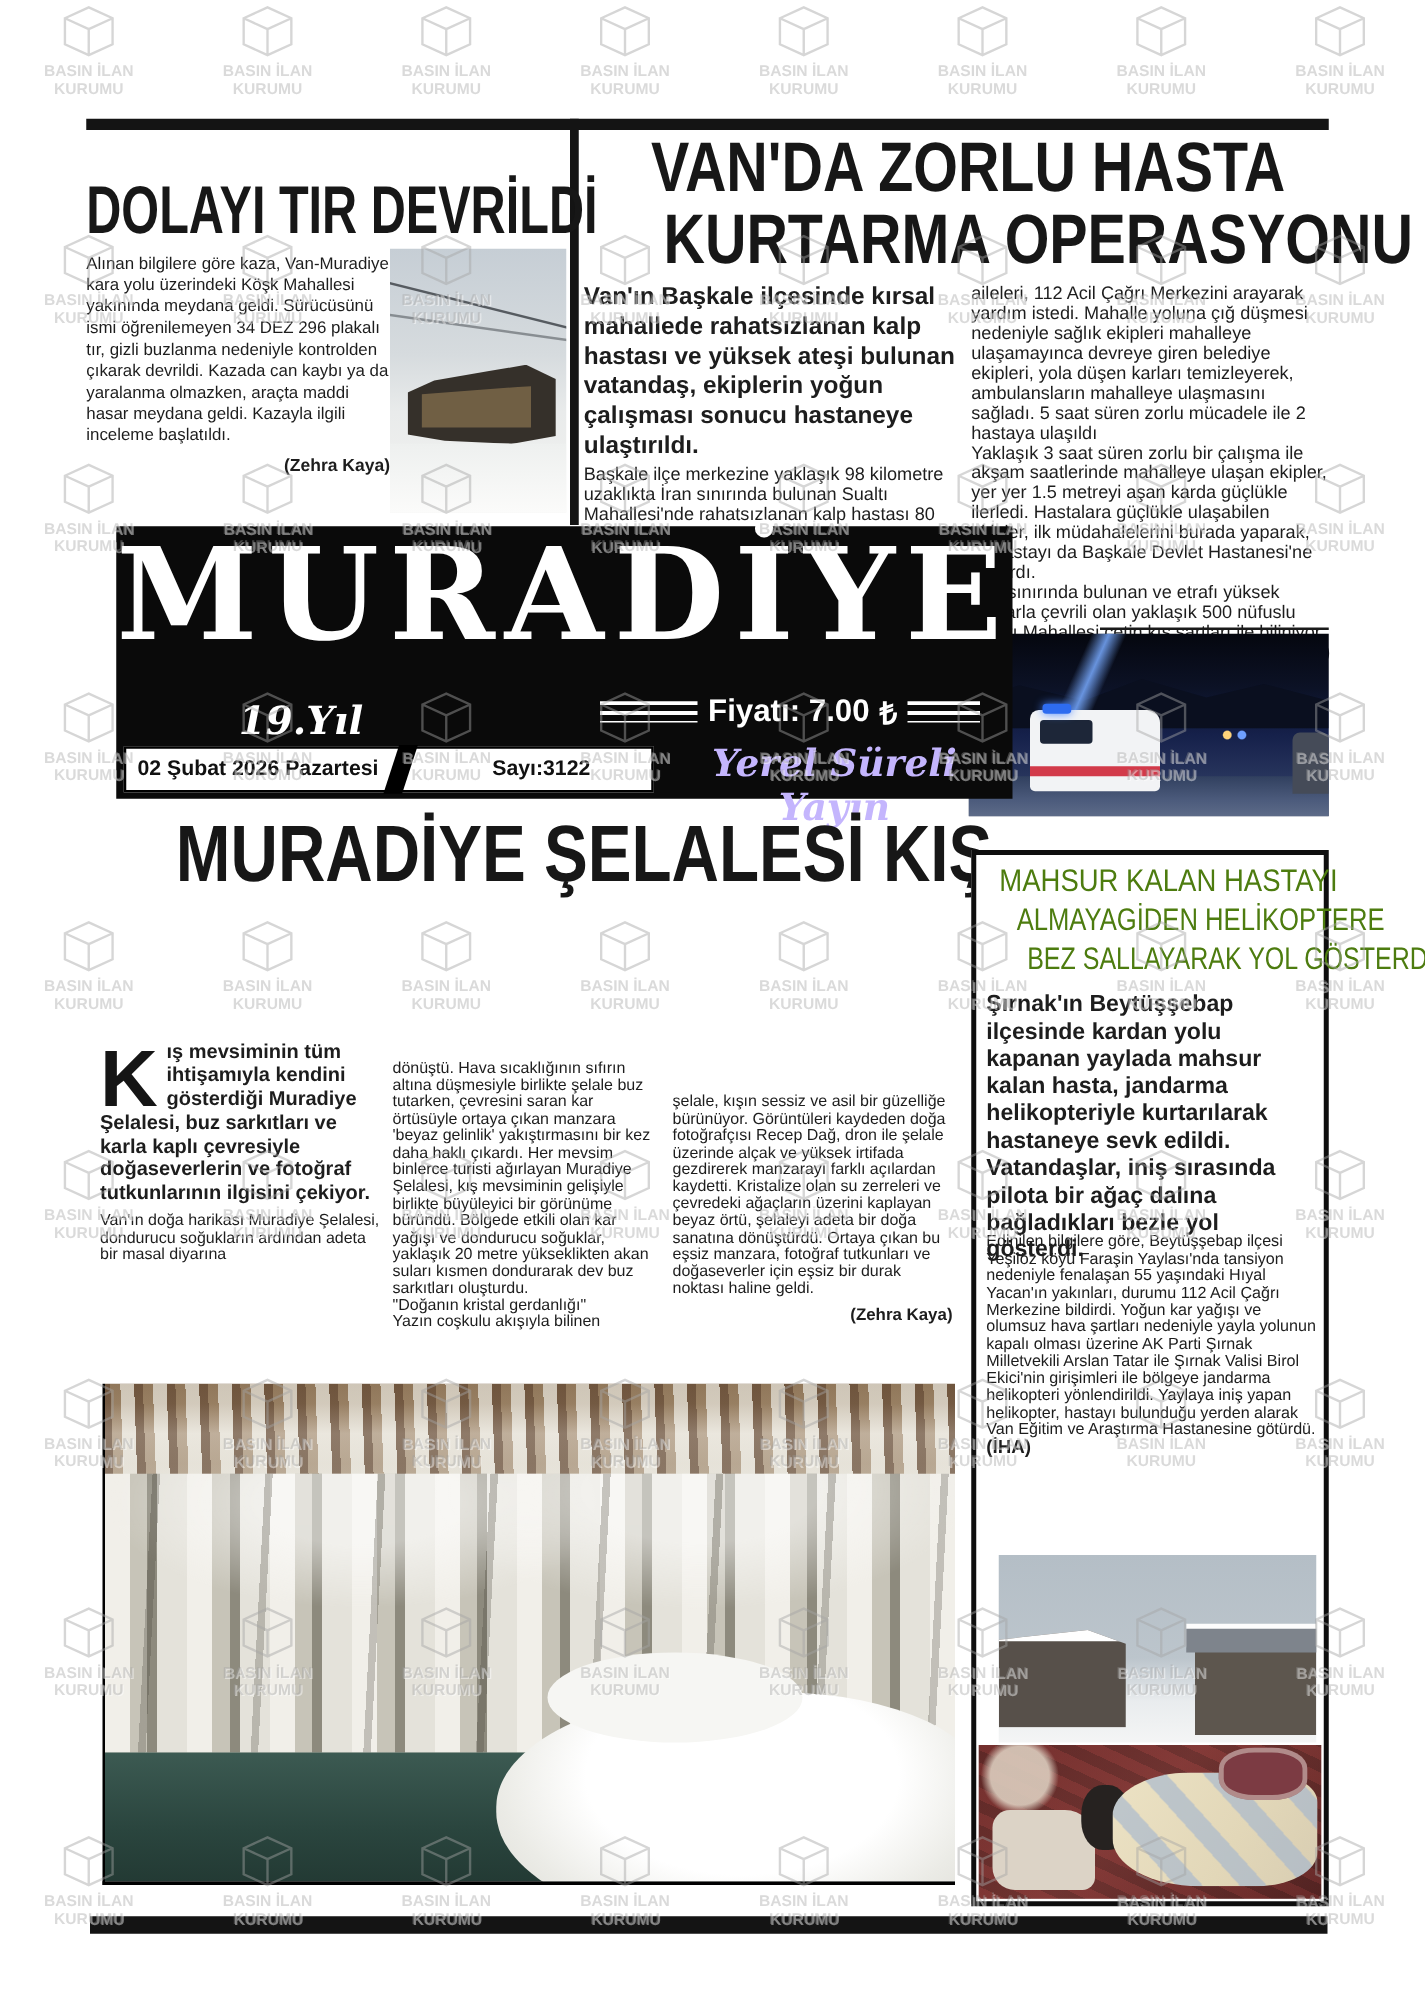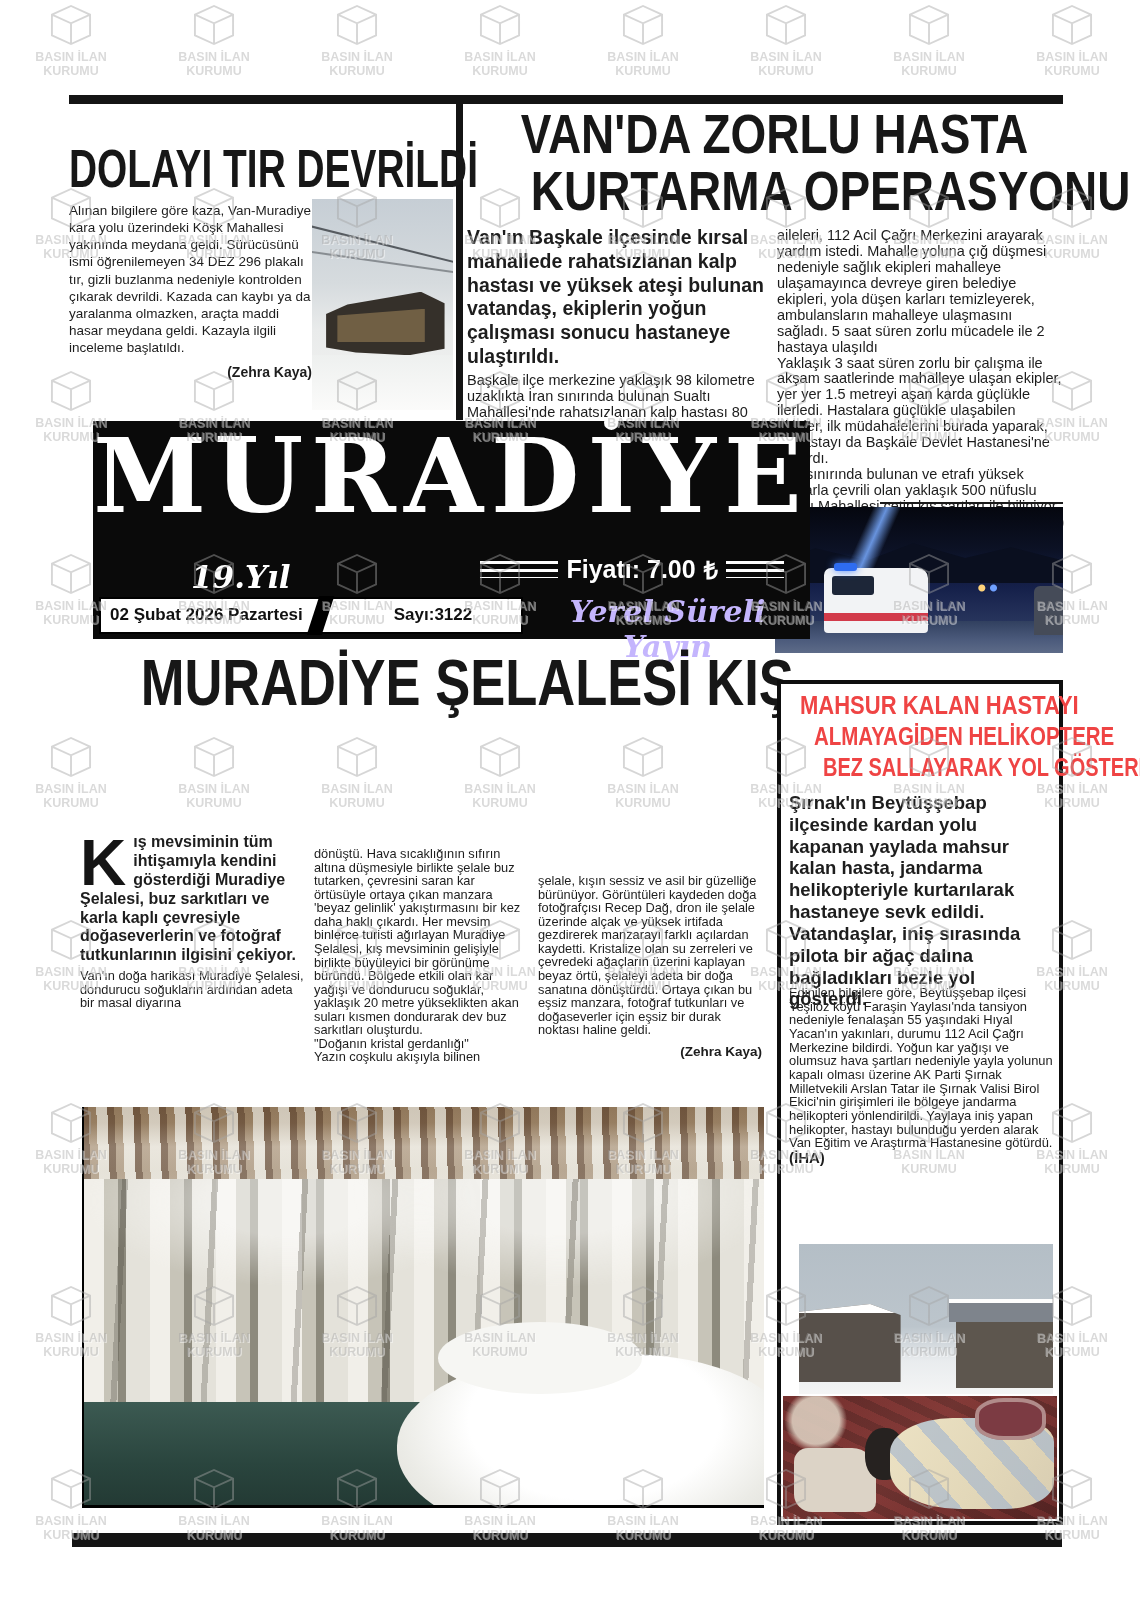--- a/index.html
+++ b/index.html
@@ -83,21 +83,21 @@
      linear-gradient(135deg,#713330 0%,#8a4440 45%,#5f2b29 100%);}
   .pp-pillow{position:absolute;left:4%;bottom:6%;width:30%;height:52%;background:#dcd3c6;border-radius:14px 24px 10px 18px;}
   .pp-scarf{position:absolute;left:30%;top:26%;width:14%;height:42%;background:#262220;border-radius:45%;}
   .pp-blanket{position:absolute;right:1%;top:18%;width:60%;height:74%;border-radius:38% 26% 30% 42%;
      background:repeating-linear-gradient(48deg,rgba(160,180,208,.6) 0 16px,transparent 16px 38px),
                 linear-gradient(120deg,#ece2c4,#e2d7b8 60%,#d8cdb2);}
   .pp-cushion{position:absolute;right:4%;top:2%;width:26%;height:34%;background:#7c3b43;border-radius:40%;
      box-shadow:inset 0 0 0 4px rgba(230,220,210,.5);}
   
   .helibox{border:4px solid #0e0e0e;box-sizing:border-box;background:#fff;}
-  .heli-hl{font-weight:bold;font-size:25px;line-height:1.25;text-align:center;color:#ef4444;white-space:nowrap;}
+  .heli-hl{font-weight:normal;font-size:25px;line-height:1.25;text-align:center;color:#4d7c0f;white-space:nowrap;}
   .dropcap{float:left;font-weight:bold;font-size:64px;line-height:.82;margin:4px 7px 0 0;color:#151515;}
   .thinrule{background:#1a1a1a;}
 </style>
 </head>
 <body>
 
 <div class="page">
 
   <div class="abs rule" style="left:69px;top:95px;width:994px;height:9px;"></div>
   <div class="abs rule" style="left:456px;top:95px;width:7px;height:325px;"></div>

